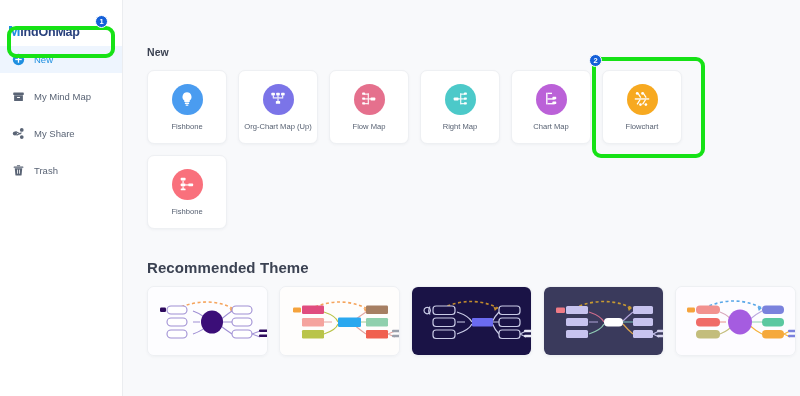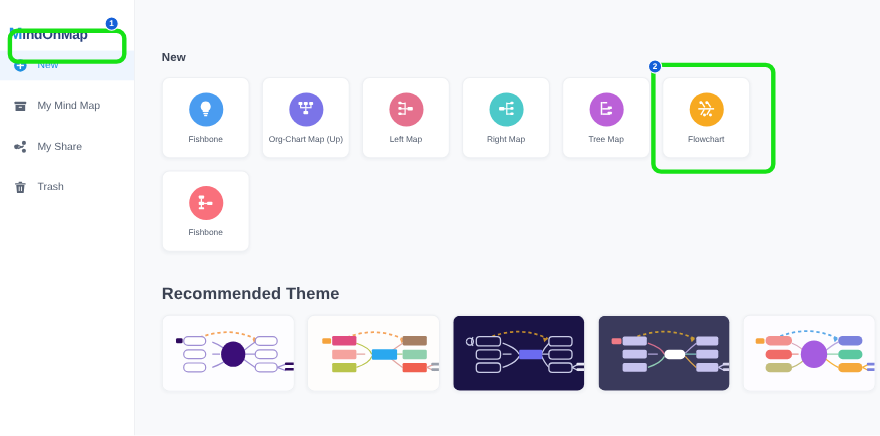--- a/index.html
+++ b/index.html
@@ -196,21 +196,21 @@
               <rect x="9.6" y="9.3" width="2.4" height="1.2" fill="#fff"></rect>
               <rect x="8.6" y="3.6" width="1.2" height="12.4" fill="#fff"></rect>
               <rect x="4.6" y="4" width="4.6" height="1.2" fill="#fff"></rect>
               <rect x="4.6" y="9.3" width="4.6" height="1.2" fill="#fff"></rect>
               <rect x="4.6" y="14.6" width="4.6" height="1.2" fill="#fff"></rect>
               <rect x="2.4" y="2.8" width="3.2" height="2.6" rx="0.8" fill="#fff"></rect>
               <rect x="2.4" y="8.2" width="3.2" height="2.6" rx="0.8" fill="#fff"></rect>
               <rect x="2.4" y="13.6" width="3.2" height="2.6" rx="0.8" fill="#fff"></rect>
             </svg>
         </span>
-        <span class="cname">Left Map</span>
+        <span class="cname">Flow Map</span>
       </div>
 
       <div class="card">
         <span class="circ" style="background:#4cc9c9">
           <svg width="18" height="18" viewBox="0 0 20 20">
               <rect x="3" y="8.2" width="5.4" height="3.4" rx="0.9" fill="#fff"></rect>
               <rect x="8" y="9.3" width="2.4" height="1.2" fill="#fff"></rect>
               <rect x="10.2" y="3.6" width="1.2" height="12.4" fill="#fff"></rect>
               <rect x="10.8" y="4" width="4.6" height="1.2" fill="#fff"></rect>
               <rect x="10.8" y="9.3" width="4.6" height="1.2" fill="#fff"></rect>
@@ -227,21 +227,21 @@
         <span class="circ" style="background:#bb61d8">
           <svg width="18" height="18" viewBox="0 0 20 20">
               <rect x="4.6" y="3" width="1.5" height="13" fill="#fff"></rect>
               <rect x="6.1" y="3" width="5" height="1.5" fill="#fff"></rect>
               <rect x="6.1" y="9.2" width="8" height="1.5" fill="#fff"></rect>
               <rect x="6.1" y="14.5" width="8" height="1.5" fill="#fff"></rect>
               <rect x="11.6" y="7.6" width="4.2" height="2.6" rx="0.6" fill="#fff"></rect>
               <rect x="11.6" y="12.9" width="4.2" height="2.6" rx="0.6" fill="#fff"></rect>
             </svg>
         </span>
-        <span class="cname">Tree Map</span>
+        <span class="cname">Chart Map</span>
       </div>
 
       <div class="card">
         <span class="circ" style="background:#f7a920">
           <svg width="18" height="18" viewBox="0 0 20 20">
               <rect x="2" y="9.2" width="16" height="1.5" fill="#fff"></rect>
               <rect x="4.6" y="3.4" width="1.4" height="6.4" transform="rotate(-32 4.6 3.4)" fill="#fff"></rect>
               <rect x="10.6" y="3.4" width="1.4" height="6.4" transform="rotate(-32 10.6 3.4)" fill="#fff"></rect>
               <rect x="7.4" y="10.2" width="1.4" height="6.4" transform="rotate(32 7.4 10.2)" fill="#fff"></rect>
               <rect x="13.4" y="10.2" width="1.4" height="6.4" transform="rotate(32 13.4 10.2)" fill="#fff"></rect>

